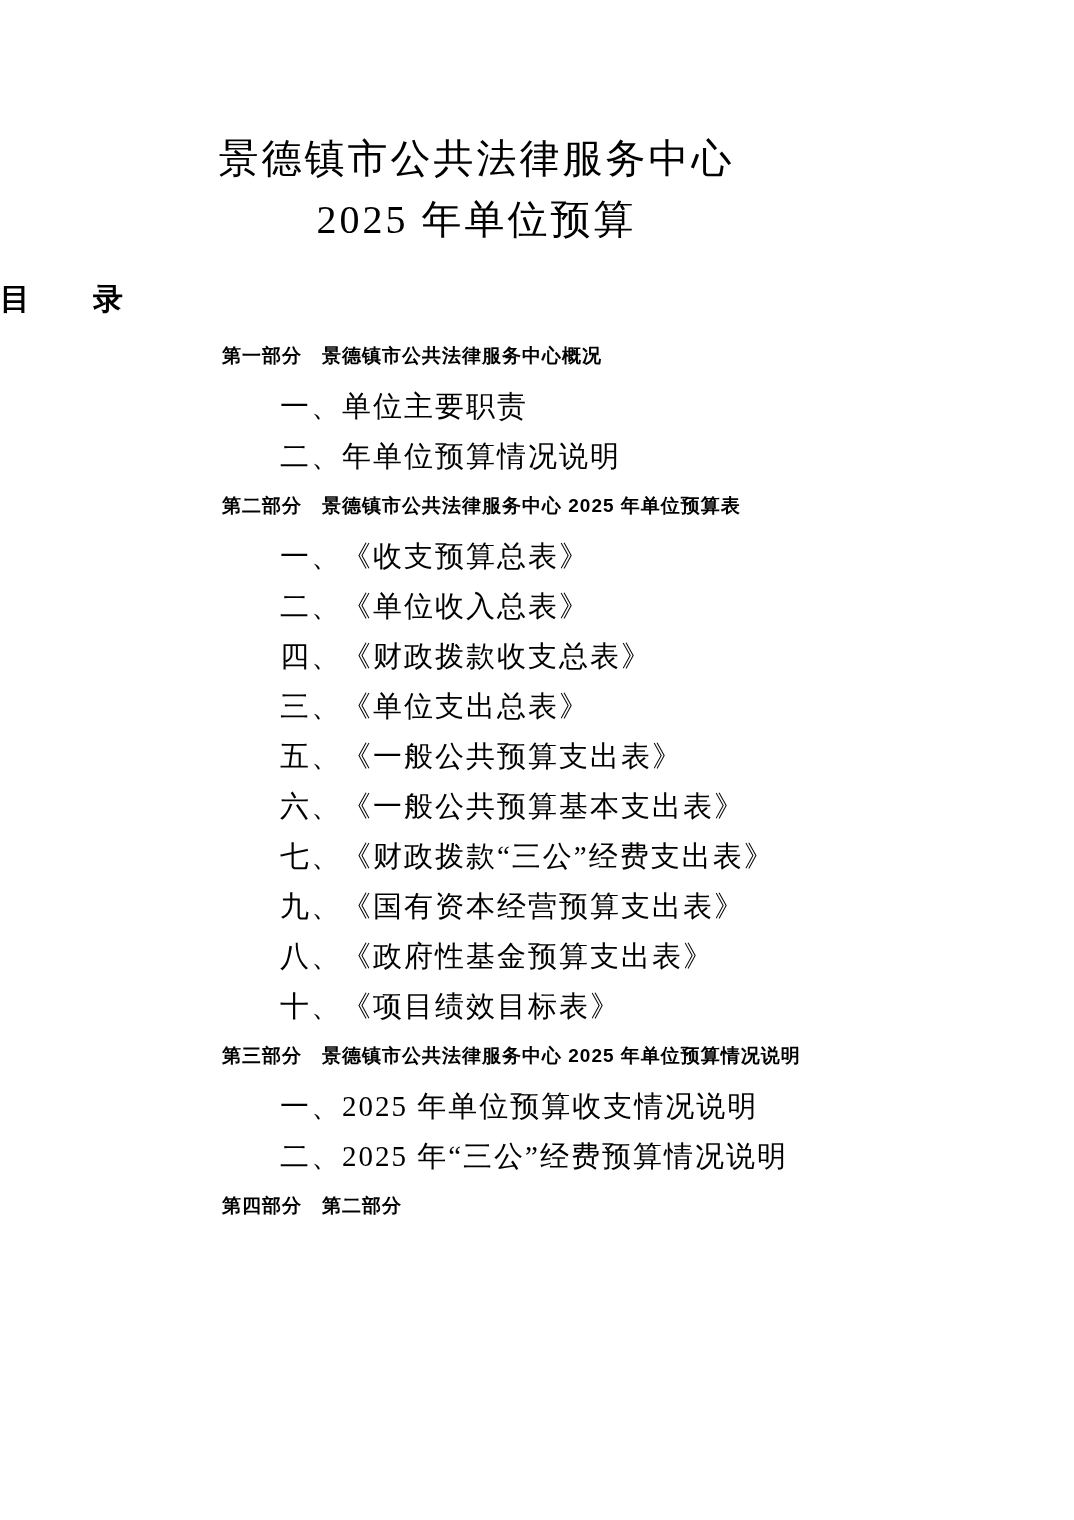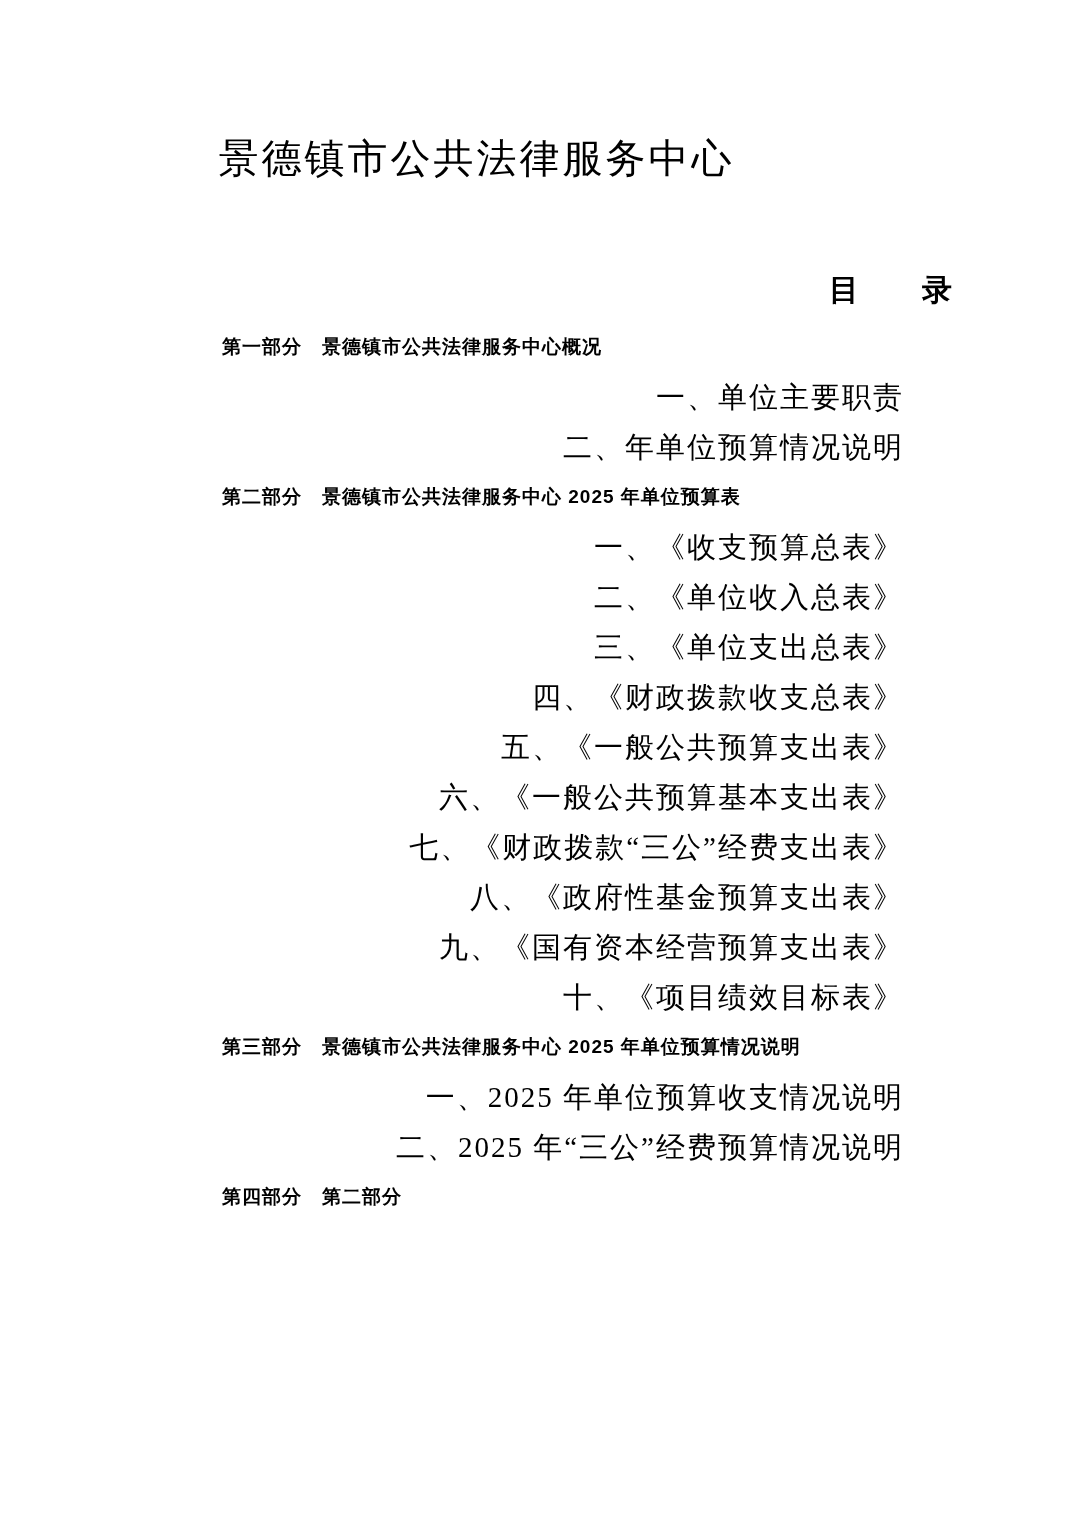--- a/index.html
+++ b/index.html
@@ -27,22 +27,22 @@
   .doc-title .title-line {
     font-family: "Liberation Serif", "DejaVu Serif", serif;
     font-size: 40px;
     line-height: 61px;
     letter-spacing: 3px;
     font-weight: normal;
     white-space: nowrap;
   }
   
   .toc-title {
-    margin-top: 76px;
-    text-align: right;
+    margin-top: 24px;
+    text-align: left;
     font-family: "Liberation Sans", "DejaVu Sans", sans-serif;
     font-weight: bold;
     font-size: 30px;
     line-height: 50px;
     letter-spacing: 1px;
   }
   
   .toc {
     margin-top: 7px;
     margin-left: 158px;
@@ -57,50 +57,50 @@
     text-align: justify;
     letter-spacing: 1px;
   }
   .toc-item {
     font-family: "Liberation Serif", "DejaVu Serif", serif;
     font-size: 29px;
     line-height: 50px;
     text-indent: 122px;
     letter-spacing: 2px;
     white-space: nowrap;
-    text-align: right;
   }
 </style>
 </head>
 <body>
 
 <div class="page">
 
   <header class="doc-title">
     <div class="title-line">景德镇市公共法律服务中心</div>
+    <div class="title-line">2025 年单位预算</div>
   </header>
 
   <div class="toc-title">目　　录</div>
 
   <nav class="toc">
 
     <div class="toc-section-heading">第一部分　景德镇市公共法律服务中心概况</div>
     <div class="toc-item">一、单位主要职责</div>
     <div class="toc-item">二、年单位预算情况说明</div>
 
     <div class="toc-section-heading">第二部分　景德镇市公共法律服务中心 2025 年单位预算表</div>
     <div class="toc-item">一、《收支预算总表》</div>
     <div class="toc-item">二、《单位收入总表》</div>
+    <div class="toc-item">四、《财政拨款收支总表》</div>
     <div class="toc-item">三、《单位支出总表》</div>
-    <div class="toc-item">四、《财政拨款收支总表》</div>
     <div class="toc-item">五、《一般公共预算支出表》</div>
     <div class="toc-item">六、《一般公共预算基本支出表》</div>
     <div class="toc-item">七、《财政拨款“三公”经费支出表》</div>
+    <div class="toc-item">九、《国有资本经营预算支出表》</div>
     <div class="toc-item">八、《政府性基金预算支出表》</div>
-    <div class="toc-item">九、《国有资本经营预算支出表》</div>
     <div class="toc-item">十、《项目绩效目标表》</div>
 
     <div class="toc-section-heading">第三部分　景德镇市公共法律服务中心 2025 年单位预算情况说明</div>
     <div class="toc-item">一、2025 年单位预算收支情况说明</div>
     <div class="toc-item">二、2025 年“三公”经费预算情况说明</div>
 
     <div class="toc-section-heading">第四部分　第二部分</div>
 
   </nav>
 

